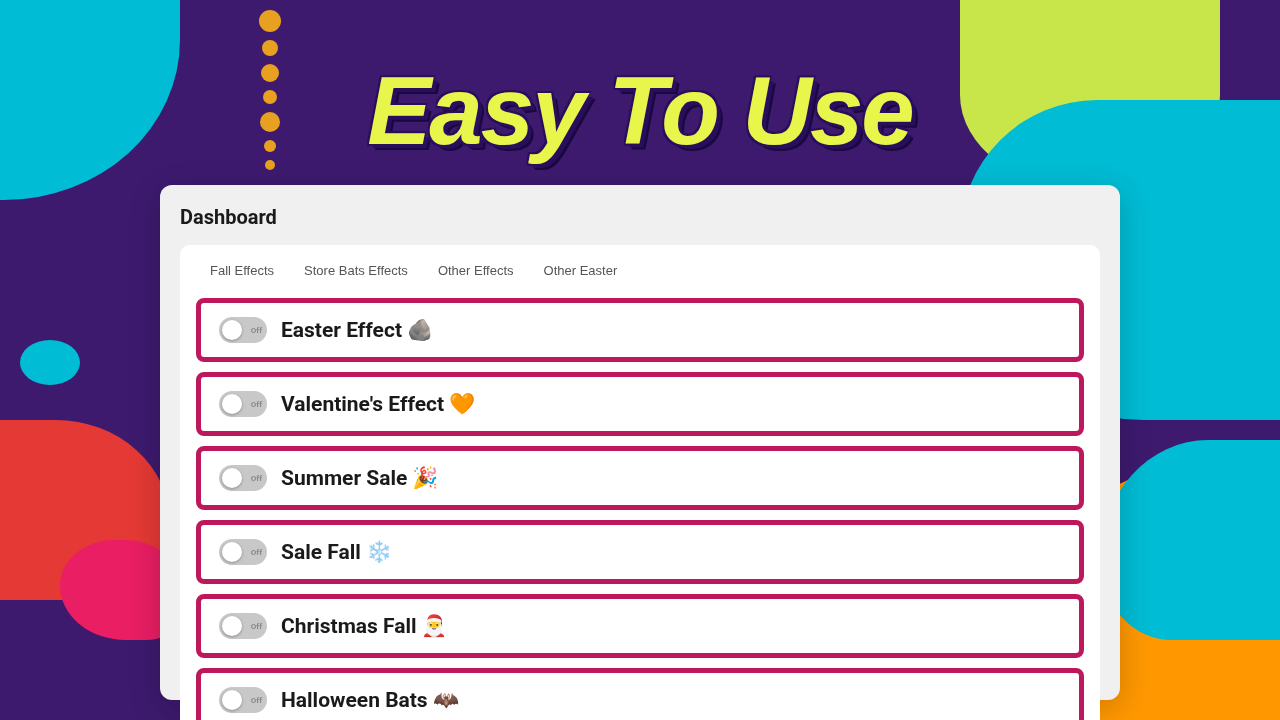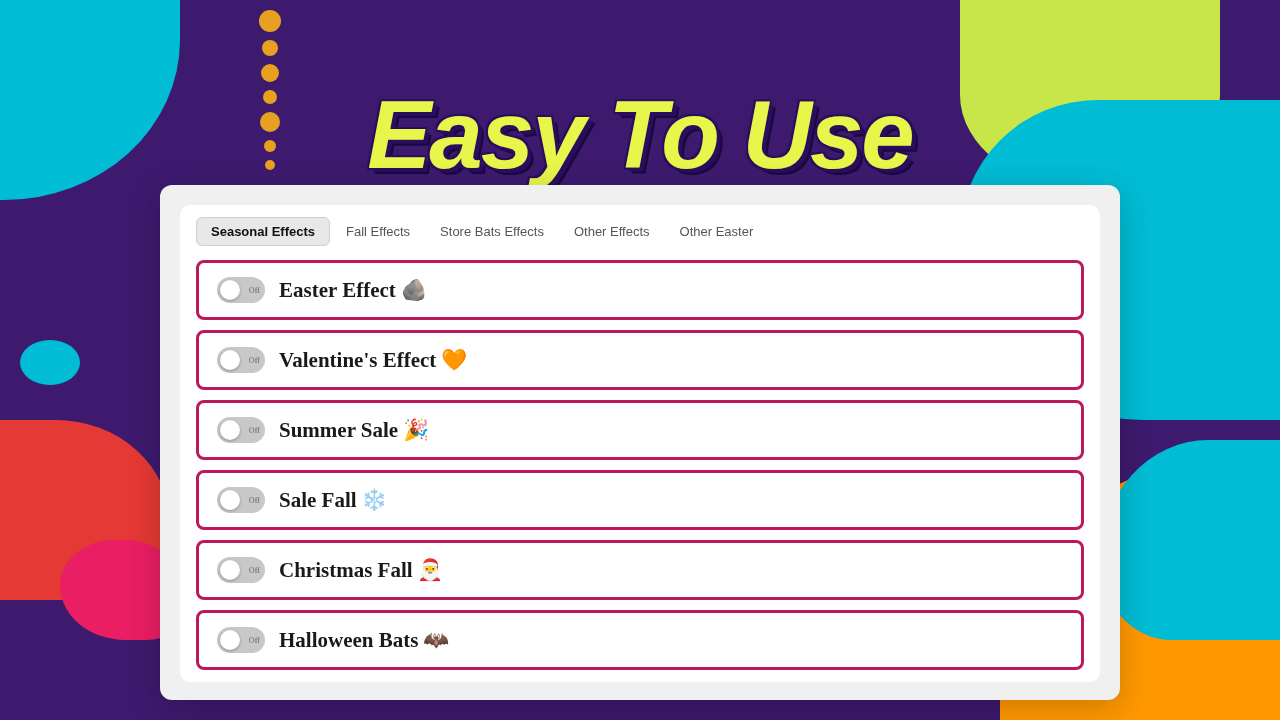--- a/index.html
+++ b/index.html
@@ -119,26 +119,26 @@
       top: 340px;
       width: 60px;
       height: 45px;
       background: #00bcd4;
       border-radius: 50%;
     }
 
     
     .hero {
       position: absolute;
-      top: 0;
+      top: 16px;
       left: 0;
       right: 0;
       height: 190px;
       display: flex;
-      align-items: flex-end;
+      align-items: center;
       justify-content: center;
       z-index: 2;
     }
 
     .hero-title {
       font-size: 96px;
       font-weight: 900;
       color: #e8f54a;
       text-shadow:
         4px 4px 0 #2a0e5e,
@@ -214,22 +214,21 @@
       gap: 10px;
     }
 
     .effect-row {
       display: flex;
       align-items: center;
       gap: 14px;
       background: white;
       border-radius: 8px;
       padding: 14px 18px;
-      border: 3px solid #be185d;
-      font-family: Liberation Serif, serif;
+      border: 5px solid #be185d;
     }
 
     .effect-name {
       font-size: 21px;
       font-weight: 700;
       color: #1a1a1a;
     }
 
     
     .toggle {
@@ -291,25 +290,25 @@
   <div class="blob-teal-small"></div>
   <div class="blob-orange-bottom"></div>
   <div class="blob-teal-bottom-right"></div>
 </div>
 
 <div class="hero">
   <h1 class="hero-title">Easy To Use</h1>
 </div>
 
 <div class="dashboard-panel">
+  <div class="dashboard-title">Dashboard</div>
 
   <div class="tabs-container">
 
     <div class="tabs">
-      <button class="tab active">Seasonal Effects</button>
       <button class="tab">Fall Effects</button>
       <button class="tab">Store Bats Effects</button>
       <button class="tab">Other Effects</button>
       <button class="tab">Other Easter</button>
     </div>
 
     <div class="effects-list">
 
       <div class="effect-row">
         <div class="toggle">

